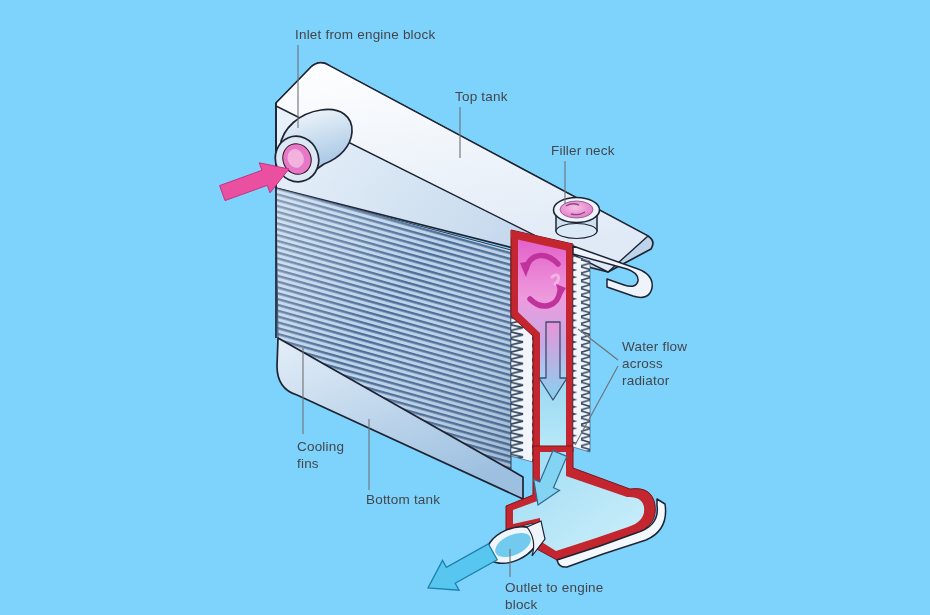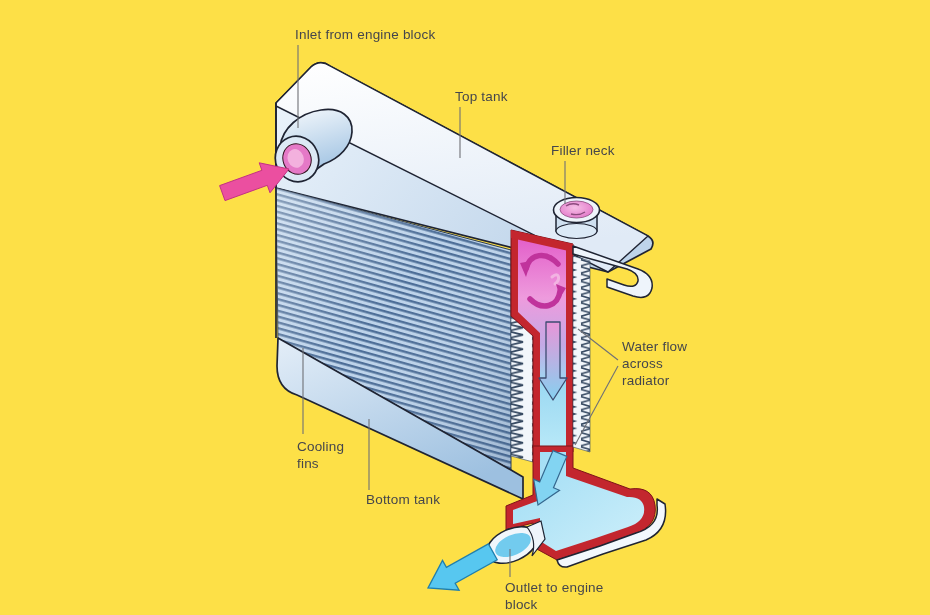--- a/index.html
+++ b/index.html
@@ -1,16 +1,16 @@
 <!DOCTYPE html>
 <html><head>
 <meta charset="utf-8">
 <style>
   html,body{margin:0;padding:0;background:#ffffff;}
-  .stage{position:relative;width:930px;height:615px;background:#fde047;overflow:hidden;
+  .stage{position:relative;width:930px;height:615px;background:#7dd3fc;overflow:hidden;
          font-family:"Liberation Sans", sans-serif;}
   svg{display:block}
   .lbl{font-family:"Liberation Sans", sans-serif;font-size:13.5px;fill:#45464c;letter-spacing:.2px;}
   .leader{stroke:#6f7076;stroke-width:1.1;fill:none;}
 </style>
 </head>
 <body>
 
 <div class="stage">
 <svg width="930" height="615" viewBox="0 0 930 615">

